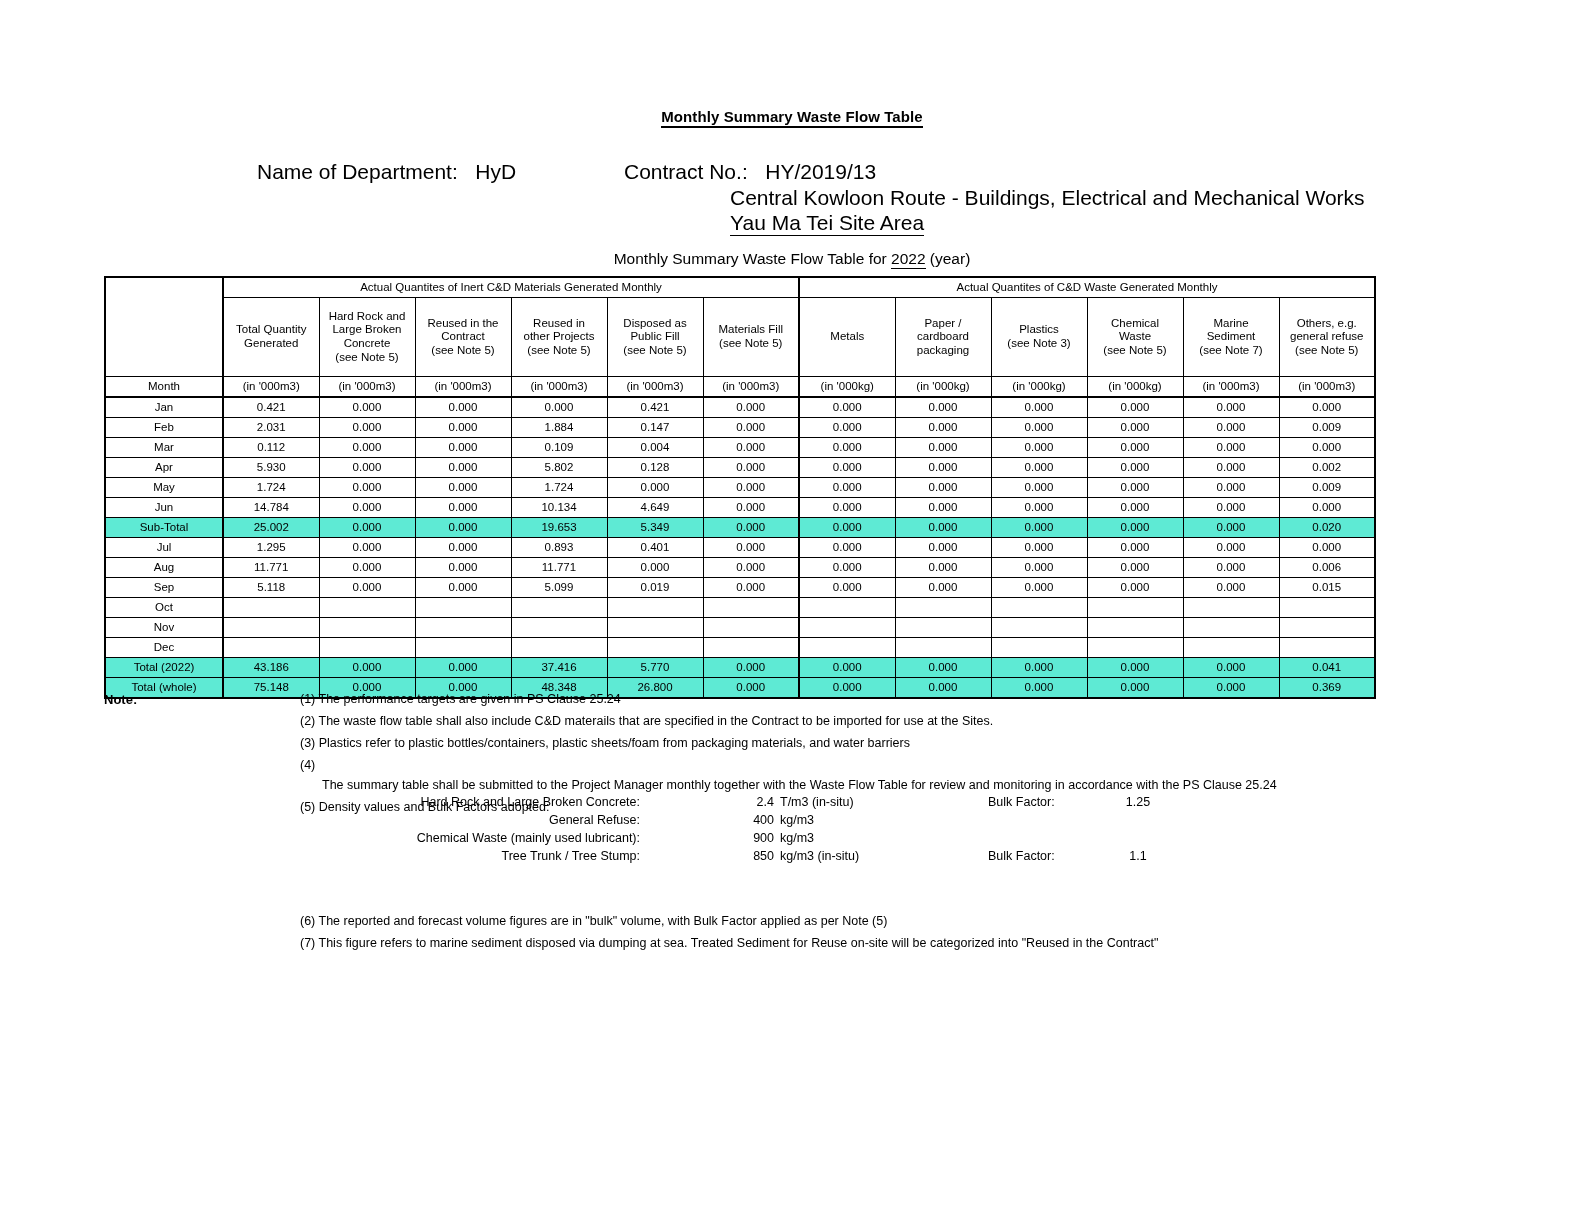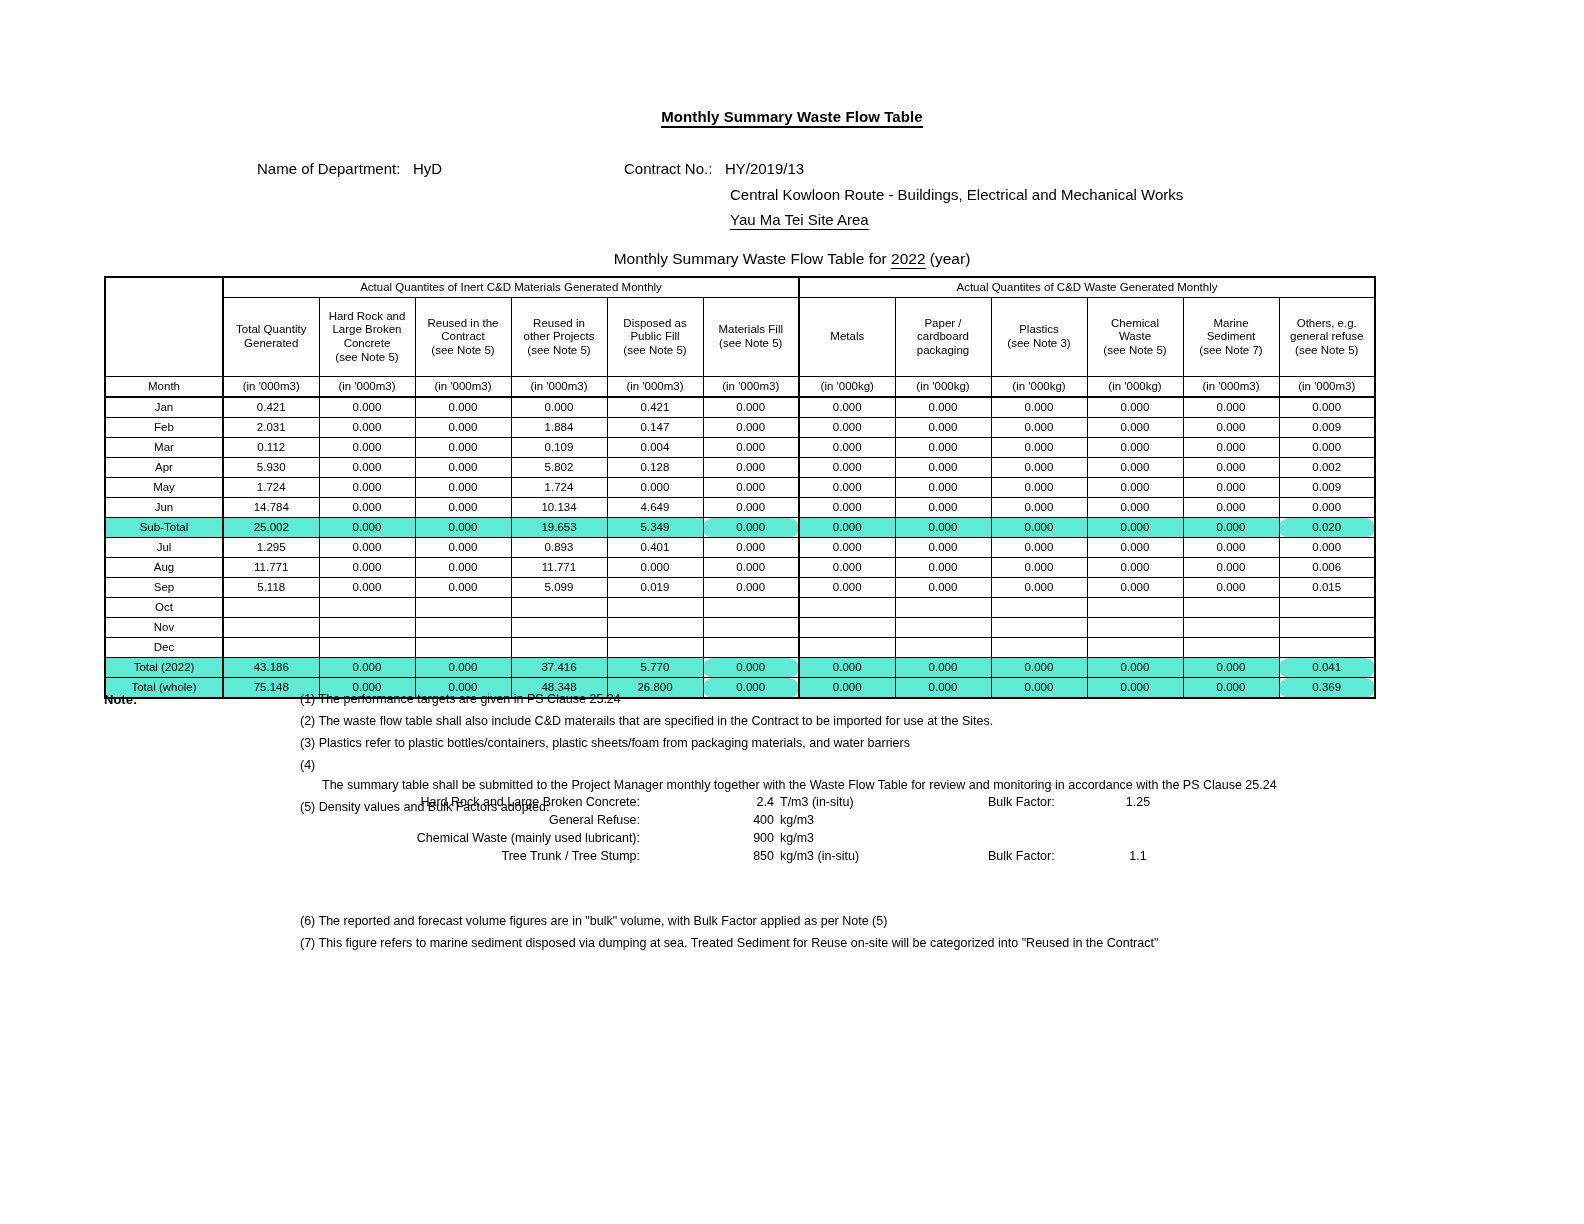--- a/index.html
+++ b/index.html
@@ -27,21 +27,21 @@
     font-weight: bold;
     letter-spacing: .1px;
   }
   #doc-title span {
     border-bottom: 2px solid #000;
     padding-bottom: 1px;
   }
 
   .meta-line {
     position: absolute;
-    font-size: 15px;
+    font-size: 21px;
     white-space: nowrap;
   }
   #meta-dept      { top: 160px; left: 257px; }
   #meta-contract  { top: 160px; left: 624px; }
   #meta-project   { top: 186px; left: 730px; }
   #meta-site      { top: 211px; left: 730px; }
   #meta-site .u   { border-bottom: 1px solid #000; padding-bottom: 1px; }
 
   #table-caption {
     position: absolute;
@@ -66,21 +66,21 @@
     border: 1px solid #000;
     padding: 0;
     font-weight: normal;
     vertical-align: middle;
     text-align: center;
     line-height: 1.18;
   }
   
   #waste-table { border: 2px solid #000; }
   .thick-l { border-left: 2px solid #000 !important; }
-  .thick-r { border-right: 2px solid #000 !important; border-radius: 10px; }
+  .thick-r { border-right: 2px solid #000 !important; }
   .thick-t { border-top: 2px solid #000 !important; }
 
   col.c-month { width: 118px; }
   col.c-data  { width: 96px;  }
 
   tr.group-row td { height: 19px; font-size: 11.5px; }
   tr.head-row td  { height: 78px; vertical-align: top; padding-top: 3px; }
   tr.unit-row td  { height: 19px; }
   tr.data-row td  { height: 19px; }
 

